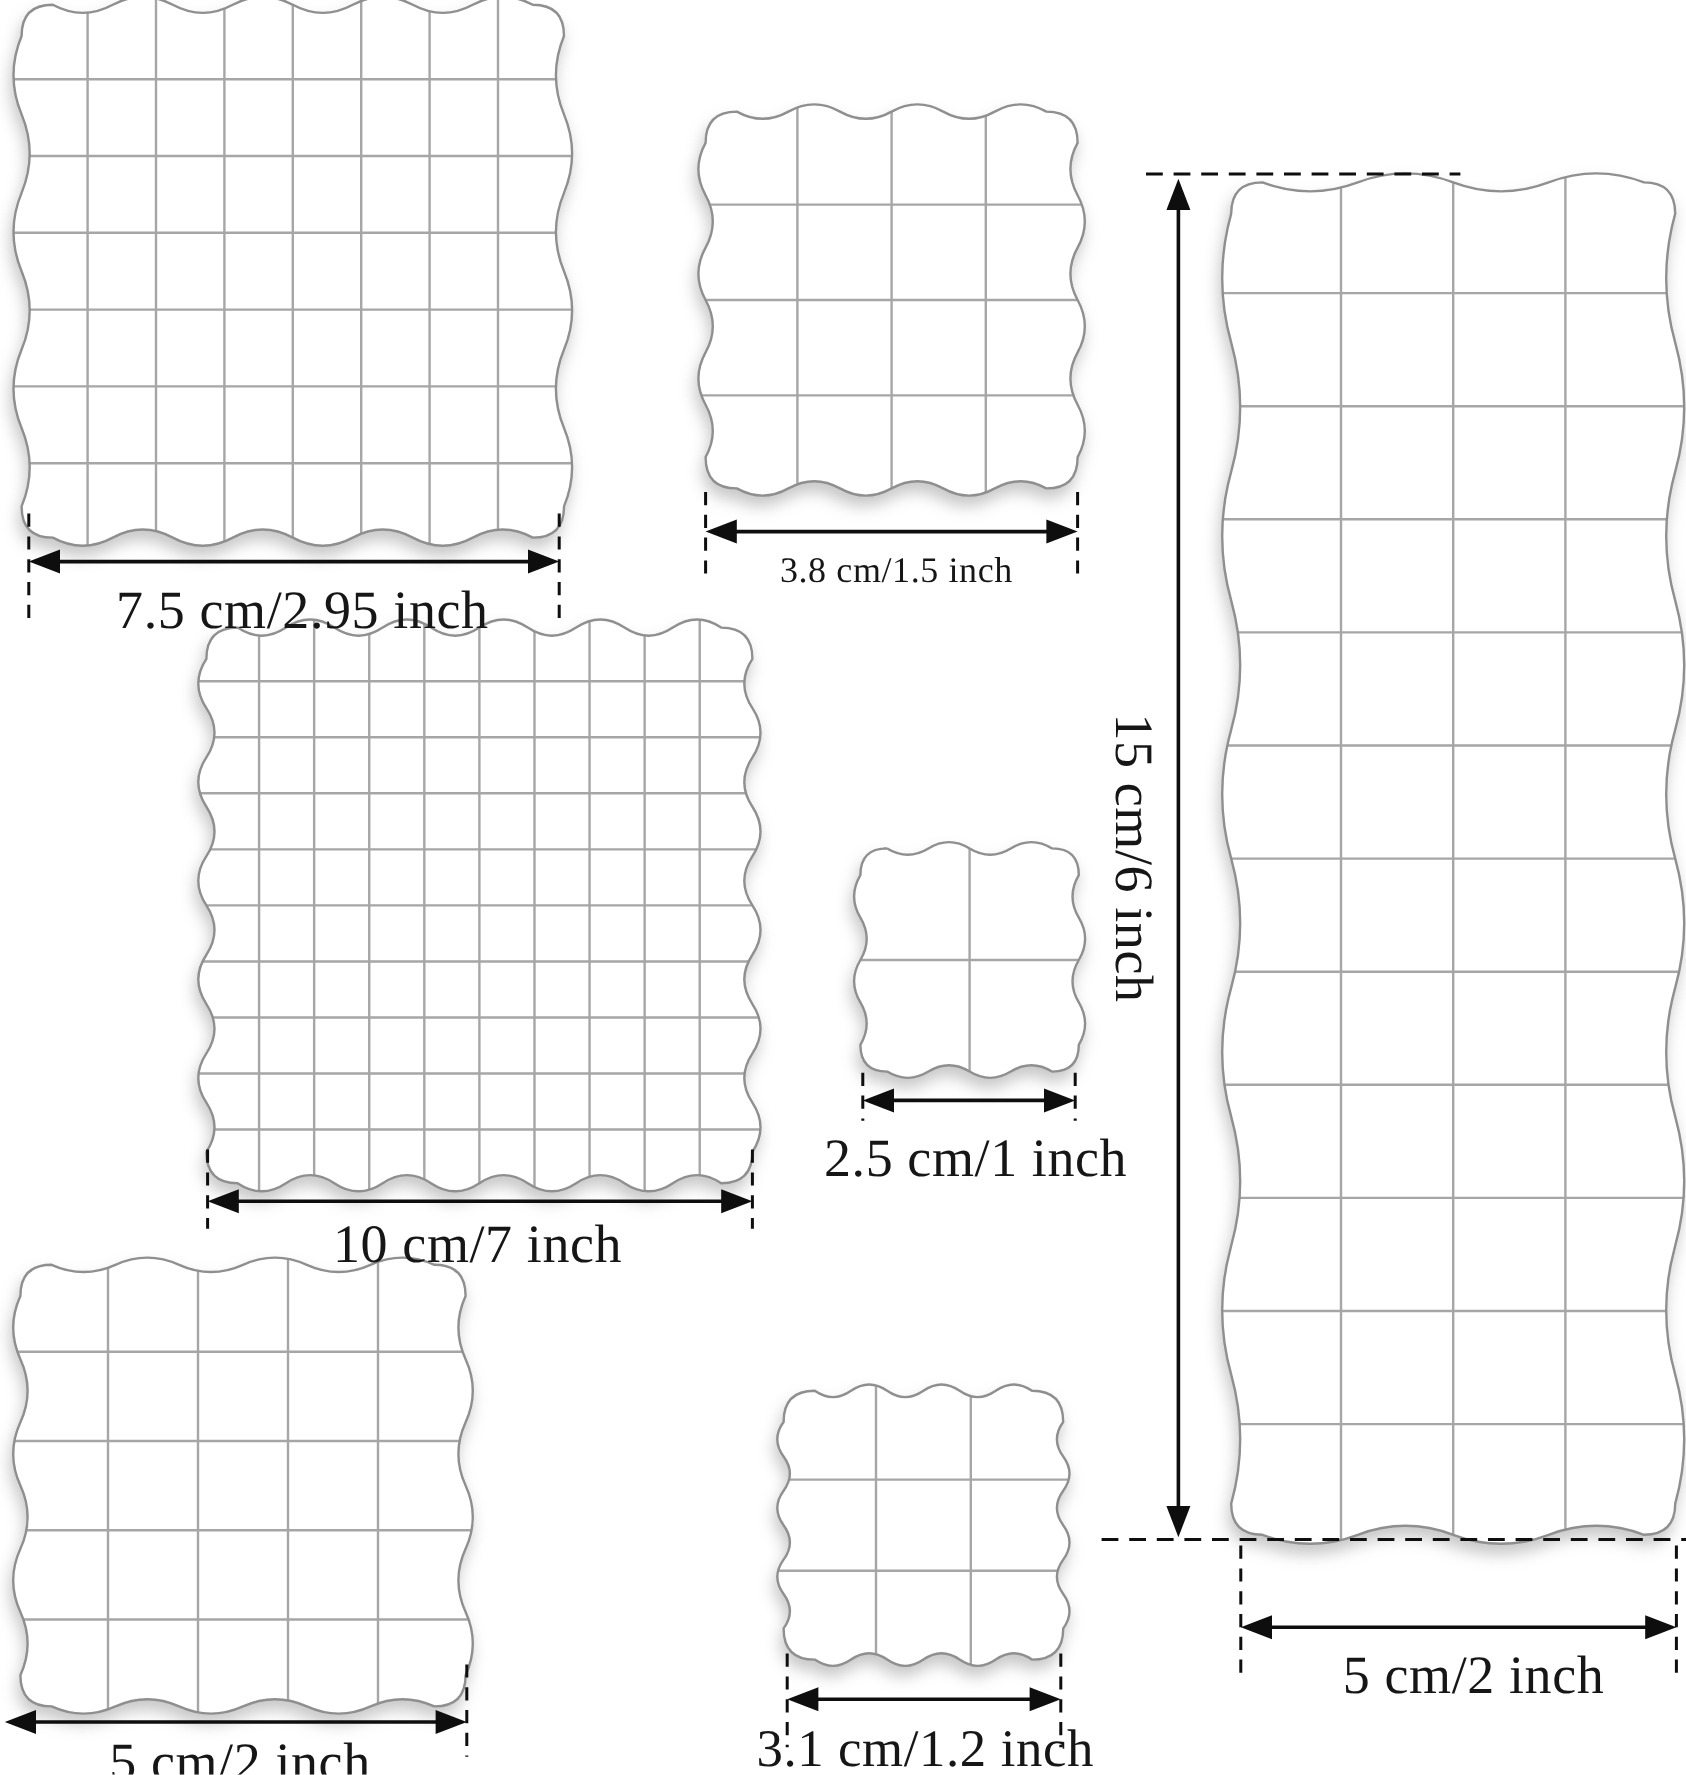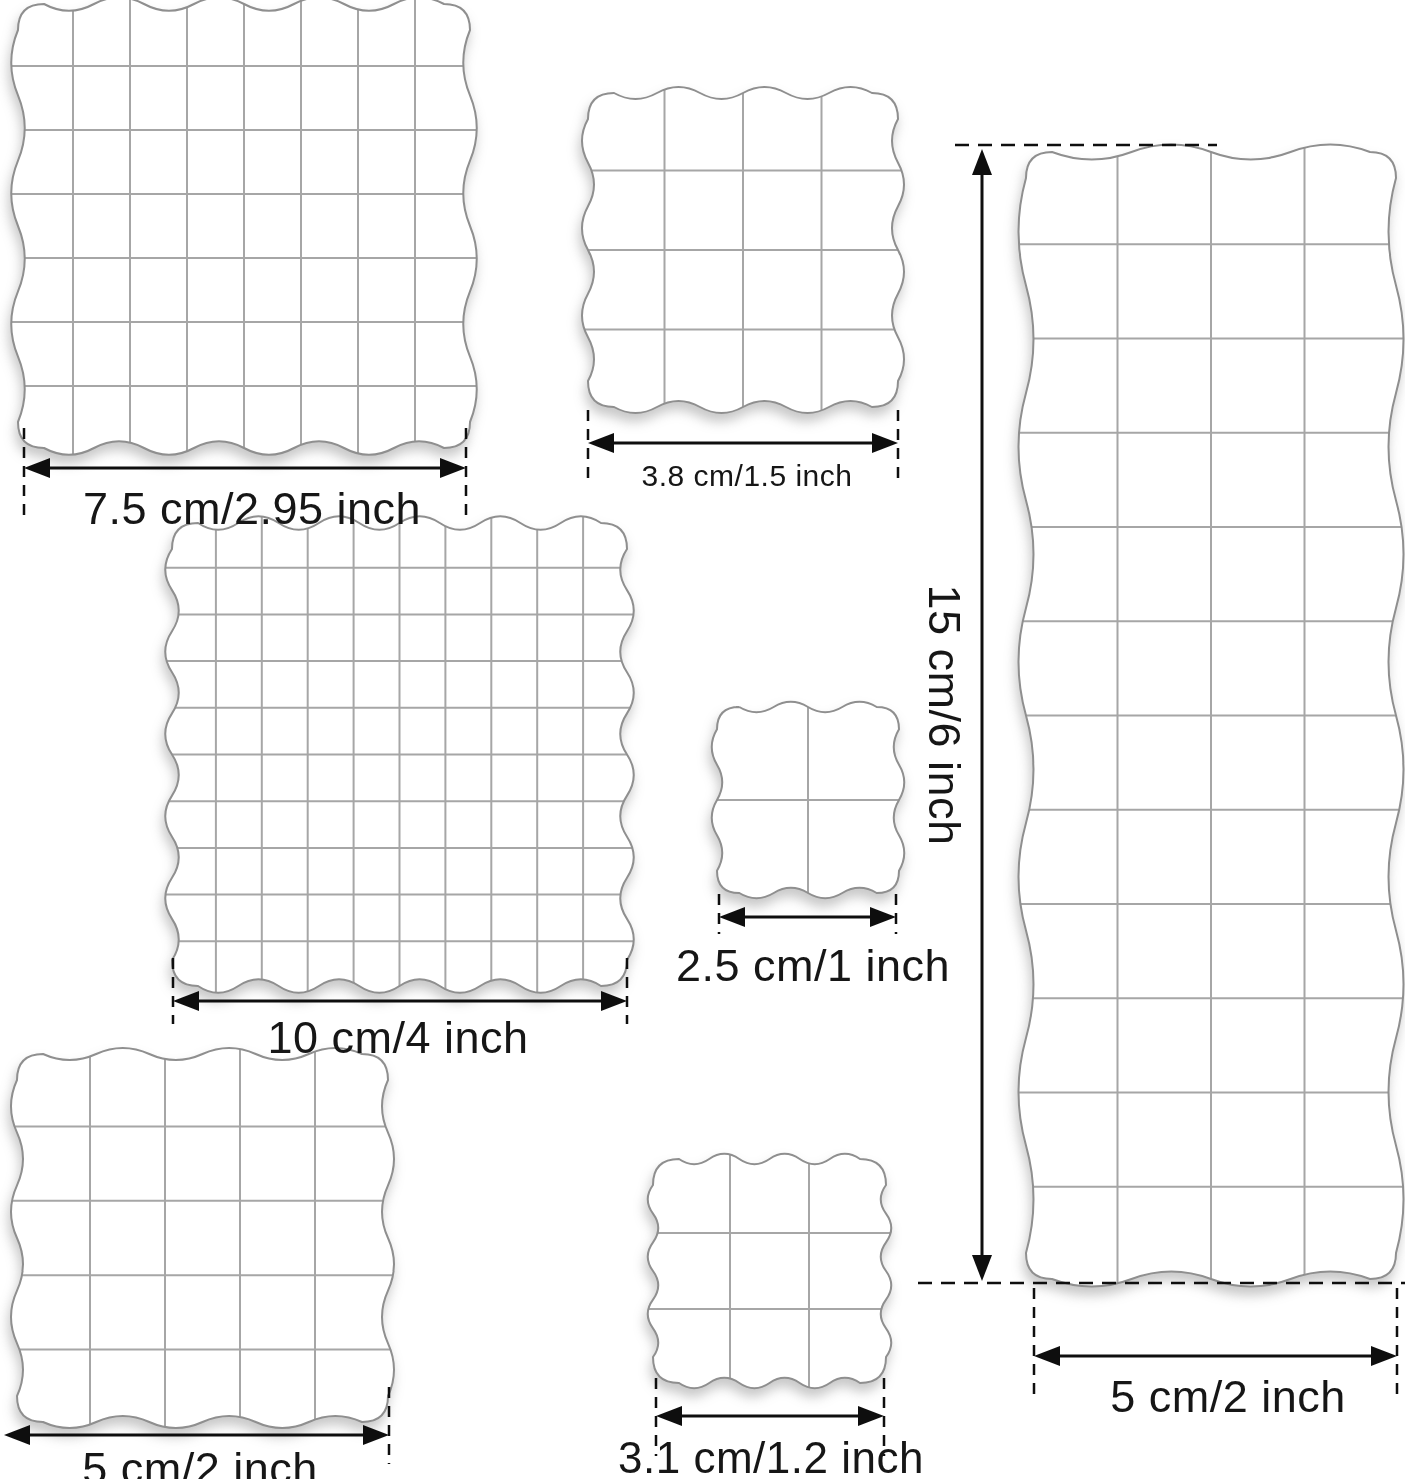--- a/index.html
+++ b/index.html
@@ -1,18 +1,18 @@
 <!DOCTYPE html>
 <html><head>
 <meta charset="utf-8">
 <style>
   html,body{margin:0;padding:0;background:#ffffff;}
   .canvas{
     position:relative;width:1405px;height:1479px;background:#ffffff;overflow:hidden;
-    font-family:Liberation Sans, sans-serif;
+    font-family:Liberation Serif, serif;
   }
   #blocks-layer{position:absolute;left:0;top:0;width:100%;height:100%;}
   .block{position:absolute;filter:drop-shadow(-2px 8px 6px rgba(110,110,110,0.38));}
   #dim-overlay{position:absolute;left:0;top:0;}
   #labels-layer{position:absolute;left:0;top:0;width:100%;height:100%;pointer-events:none;}
   .dim-label{
     position:absolute;color:#161616;white-space:nowrap;
     transform:translateX(-50%);letter-spacing:0.5px;line-height:1.1;
   }
   .dim-label.rot{transform:translate(-50%,-50%) rotate(90deg);}
@@ -218,20 +218,20 @@
         <line x1="982" y1="171" x2="982" y2="1259" stroke-width="3"></line>
         <polygon points="982,149 972,175 992,175" stroke="none"></polygon>
         <polygon points="982,1281 972,1255 992,1255" stroke="none"></polygon>
         <line x1="955" y1="145" x2="1217" y2="145" stroke-width="2.5" stroke-dasharray="14 9"></line>
         <line x1="918" y1="1283" x2="1405" y2="1283" stroke-width="2.5" stroke-dasharray="14 9"></line>
       </g>
     </svg>
   <div id="labels-layer">
       <div class="dim-label" style="left: 252px; top: 484px; font-size: 45px;">7.5 cm/2.95 inch</div>
       <div class="dim-label" style="left: 747px; top: 459px; font-size: 30px;">3.8 cm/1.5 inch</div>
-      <div class="dim-label" style="left: 398px; top: 1013px; font-size: 45px;">10 cm/4 inch</div>
+      <div class="dim-label" style="left: 398px; top: 1013px; font-size: 45px;">10 cm/7 inch</div>
       <div class="dim-label" style="left: 813px; top: 941px; font-size: 45px;">2.5 cm/1 inch</div>
       <div class="dim-label" style="left: 200px; top: 1444px; font-size: 45px;">5 cm/2 inch</div>
       <div class="dim-label" style="left: 771px; top: 1434px; font-size: 44px;">3.1 cm/1.2 inch</div>
       <div class="dim-label" style="left: 1228px; top: 1372px; font-size: 45px;">5 cm/2 inch</div>
       <div class="dim-label rot" style="left: 944px; top: 715px; font-size: 45px;">15 cm/6 inch</div>
     </div>
 </div>
 
 </body></html>

